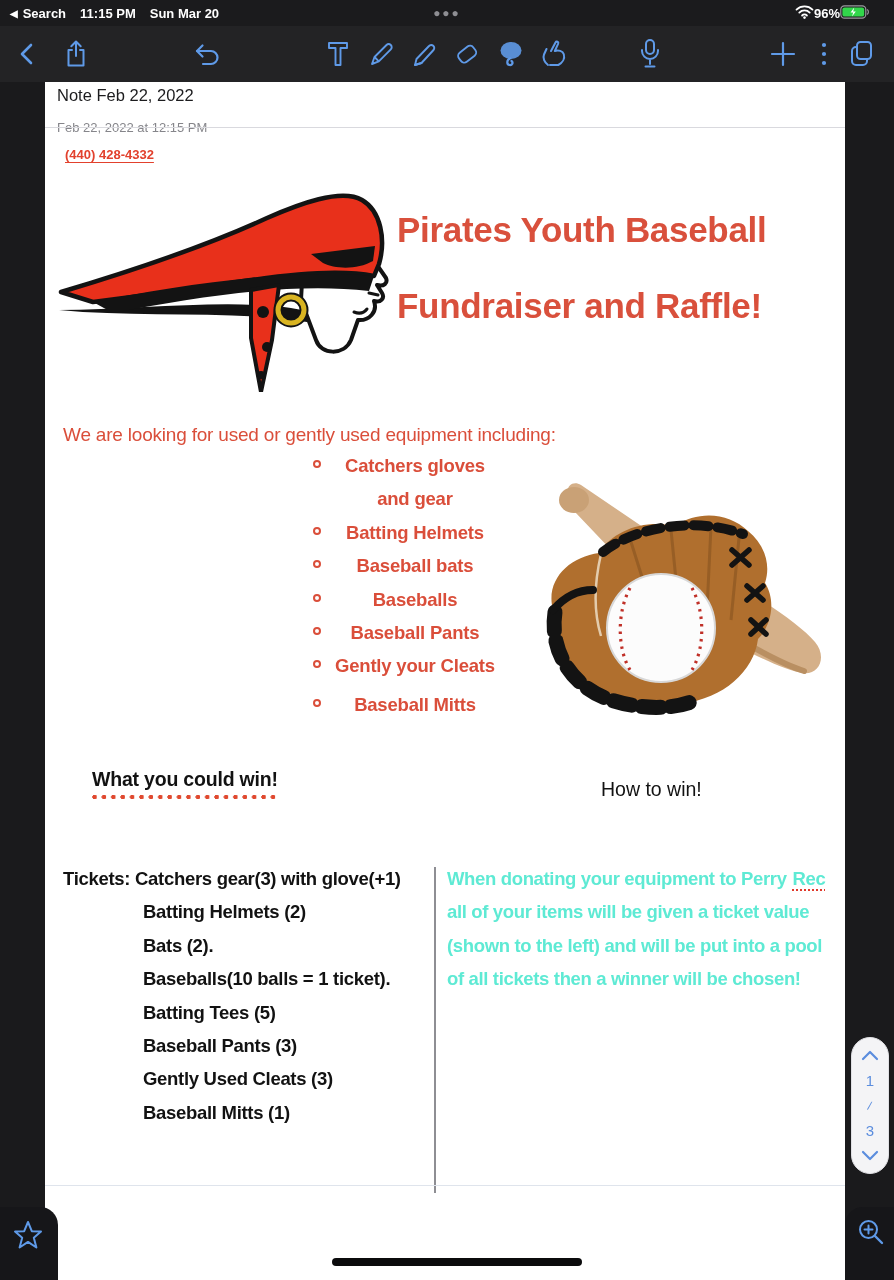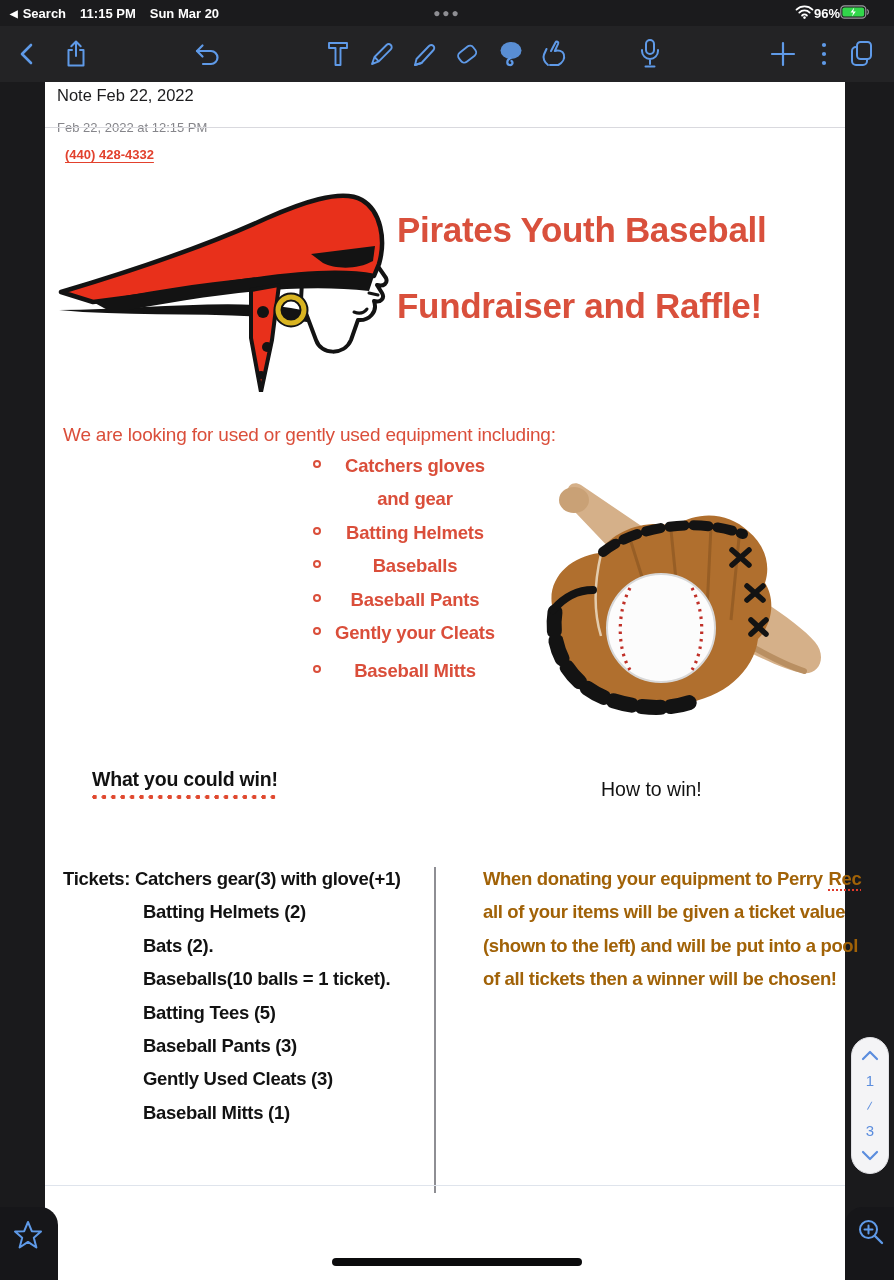--- a/index.html
+++ b/index.html
@@ -46,21 +46,21 @@
                background:radial-gradient(circle 2.2px at 2.6px 3px, #E0492F 2.1px, transparent 2.5px); background-size:9.4px 6px; background-repeat:repeat-x; }
   .win-right { position:absolute; left:601px; top:778px; font-size:19.5px; color:#121212; }
 
   .tickets { position:absolute; left:63px; top:868px; }
   .ticket-line { height:33.4px; font-size:18.5px; font-weight:bold; color:#121212; letter-spacing:-0.3px; white-space:nowrap; }
   .ticket-line.indent { padding-left:80px; }
 
   .col-divider { position:absolute; left:434px; top:867px; width:2px; height:326px; background:#8E8E93; }
 
   .howto { position:absolute; left:447px; top:868px; width:400px; }
-  .howto-line { height:33.4px; font-size:18.5px; font-weight:bold; color:#a16207; letter-spacing:-0.35px; white-space:nowrap;margin-left:36px; }
+  .howto-line { height:33.4px; font-size:18.5px; font-weight:bold; color:#5eead4; letter-spacing:-0.35px; white-space:nowrap; }
   .spellcheck { margin-left:6px; text-decoration:underline dotted #E0392B 2px; text-underline-offset:4px; }
 
   .page-break { position:absolute; left:45px; top:1185px; width:800px; height:1px; background:#DFE4EC; }
 
   
   .pager { position:absolute; left:851px; top:1037px; width:38px; height:137px; background:#F4F4F6; border:1px solid #E0E0E4;
            border-radius:19px; display:flex; flex-direction:column; align-items:center; justify-content:space-between; padding:12px 0; }
   .pager .pnum { color:#5B8DDE; font-size:15px; line-height:15px; }
   .pager .pslash { color:#5B8DDE; font-size:12px; transform:rotate(14deg); line-height:10px; }
   .pager svg { display:block; }
@@ -223,20 +223,21 @@
 
   <div class="flyer-title ft1">Pirates Youth Baseball</div>
   <div class="flyer-title ft2">Fundraiser and Raffle!</div>
 
   <div class="equip-head">We are looking for used or gently used equipment including:</div>
 
   <div class="equip-list">
     <div class="equip-item"><span class="bullet"></span><span>Catchers gloves</span></div>
     <div class="equip-item nobullet"><span>and gear</span></div>
     <div class="equip-item"><span class="bullet"></span><span>Batting Helmets</span></div>
+    <div class="equip-item"><span class="bullet"></span><span>Baseball bats</span></div>
     <div class="equip-item"><span class="bullet"></span><span>Baseballs</span></div>
     <div class="equip-item"><span class="bullet"></span><span>Baseball Pants</span></div>
     <div class="equip-item"><span class="bullet"></span><span>Gently your Cleats</span></div>
     <div class="equip-item lastgap"><span class="bullet"></span><span>Baseball Mitts</span></div>
   </div>
 
   <svg class="artwork" style="left:513px; top:460px;" width="332" height="256" viewBox="0 0 332 256">
 
     <path d="M58 38 C50 30 58 19 68 25 L152 82 C212 116 282 158 302 182 C314 196 307 215 290 213 C260 209 190 168 140 134 L62 52 Z" fill="#D5B089"></path>
     <ellipse cx="61" cy="40" rx="15" ry="13" fill="#C9A176"></ellipse>

